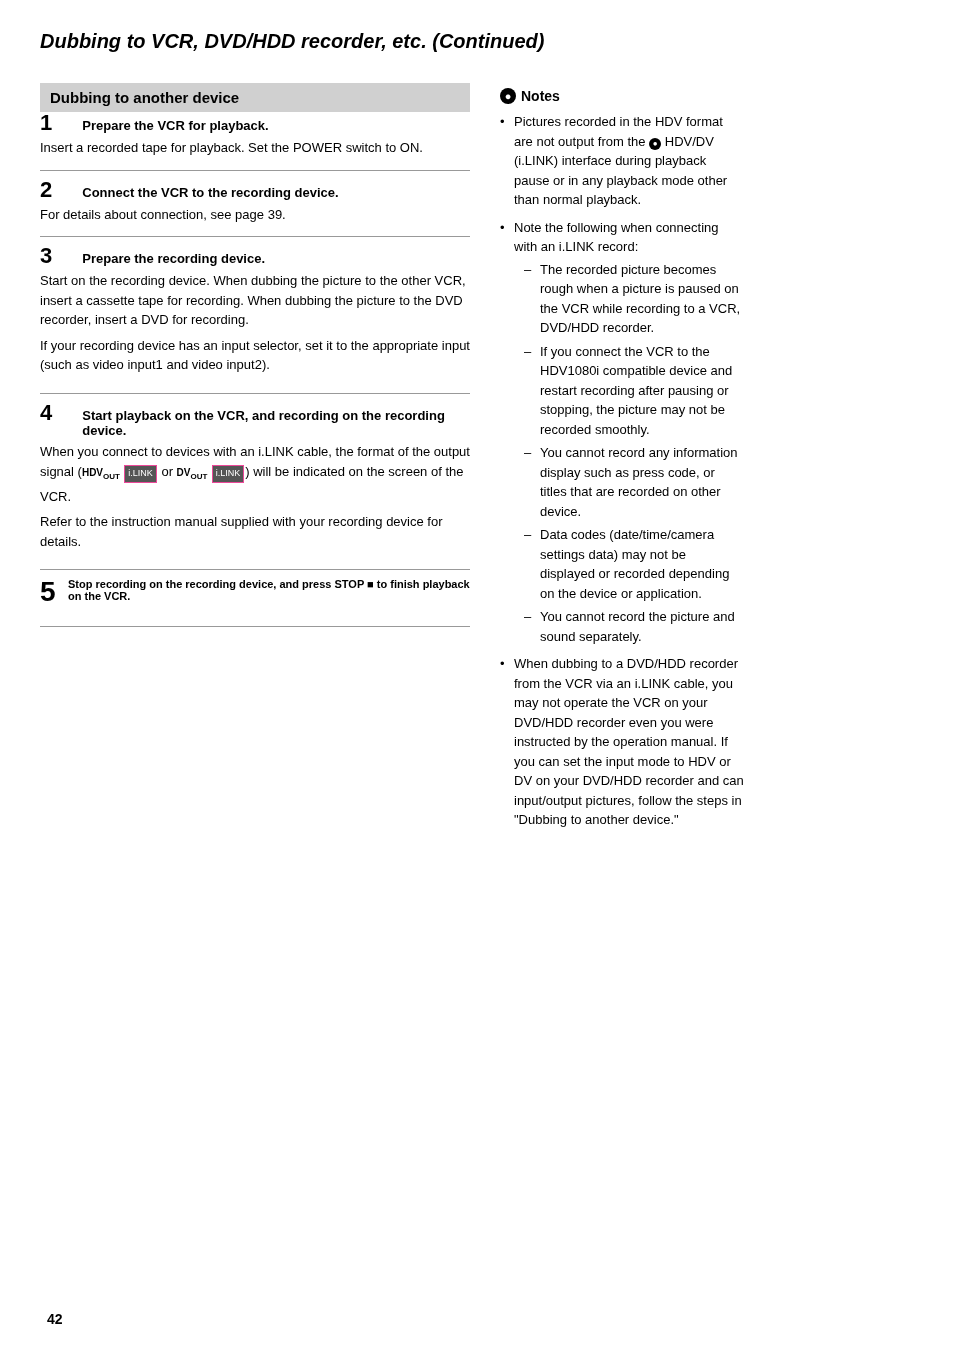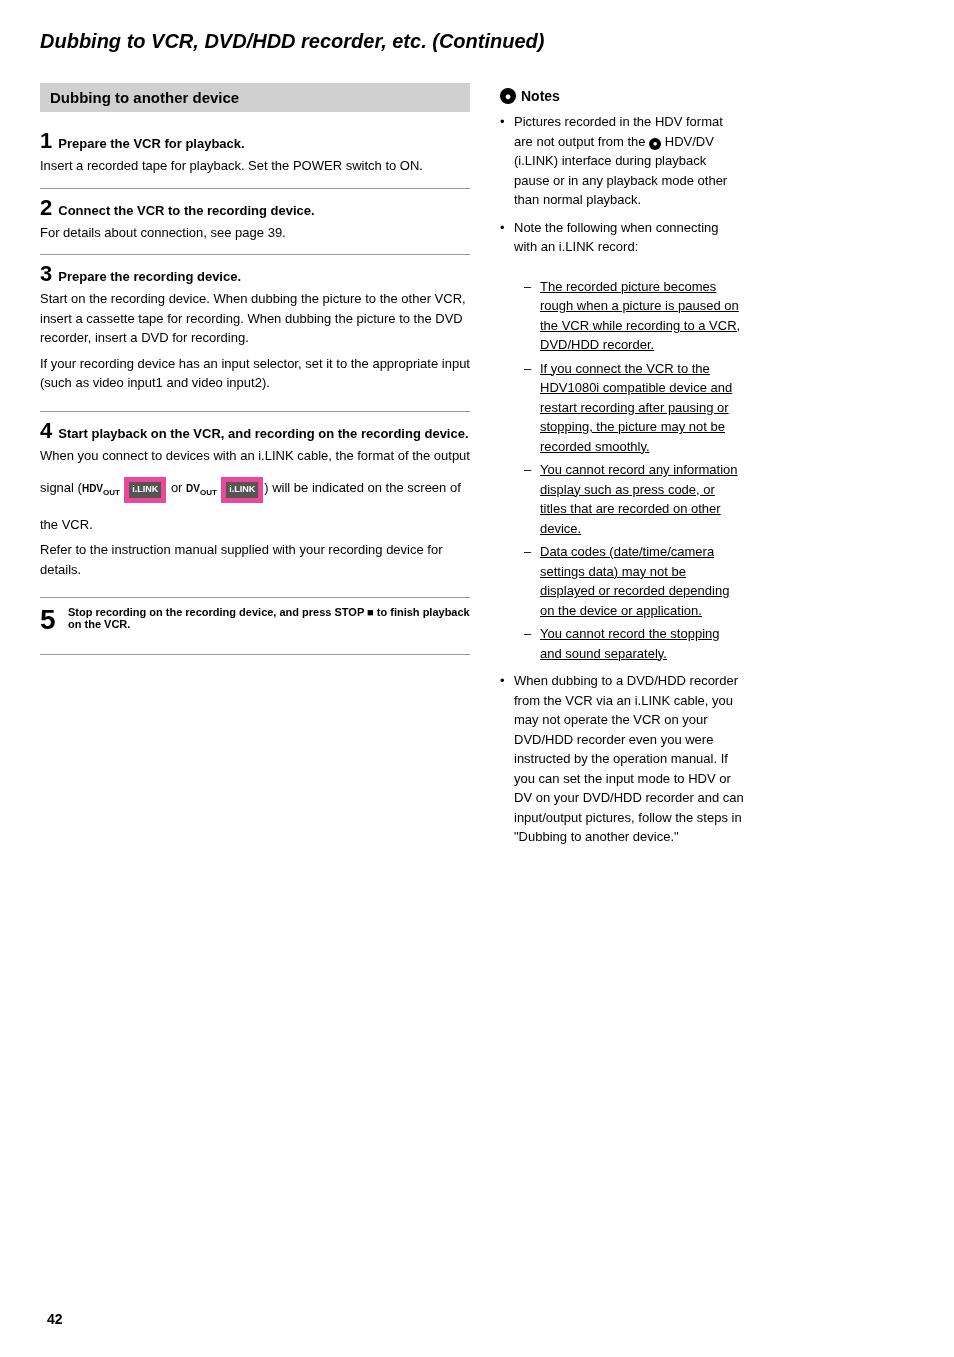--- a/index.html
+++ b/index.html
@@ -35,41 +35,41 @@
     }
     .right-column {
       flex: 1;
       padding-top: 5px;
     }
     .section-box {
       background: #d0d0d0;
       padding: 6px 10px;
       font-size: 15px;
       font-weight: bold;
-      margin-bottom: 18px;
     }
     .step {
       margin-bottom: 8px;
       padding-bottom: 12px;
       border-bottom: 1px solid #999;
     }
     .step-header {
       display: flex;
       align-items: baseline;
       gap: 6px;
       margin-bottom: 4px;
     }
     .step-number {
       font-size: 22px;
       font-weight: bold;
       line-height: 1;
     }
     .step-title {
       font-size: 13px;
       font-weight: bold;
+      margin-left: 24px;
     }
     .step-body {
       font-size: 13px;
       line-height: 1.5;
       margin-left: 0px;
       padding-left: 0px;
     }
     .step-body p {
       margin-bottom: 6px;
     }
@@ -108,22 +108,21 @@
       position: relative;
     }
     .notes-list > li::before {
       content: "•";
       position: absolute;
       left: 0;
     }
     .sub-list {
       list-style: none;
       padding-left: 10px;
-      margin-top: 20px;
-      text-decoration: underline;
+      margin-top: 3px;
     }
     .sub-list li {
       margin-bottom: 4px;
       padding-left: 16px;
       position: relative;
     }
     .sub-list li::before {
       content: "–";
       position: absolute;
       left: 0;
@@ -140,24 +139,24 @@
       font-weight: bold;
     }
     .step5 .step-number {
       font-size: 28px;
     }
     .inline-badge {
       display: inline-block;
       background: #555;
       color: #fff;
       font-size: 9px;
-      font-weight: bold;
+      font-weight: normal;
       padding: 1px 3px;
-      margin: 12px 1px;
-      border: 5px solid #ec4899;
+      margin: 4px 1px;
+      border: 1px solid #ec4899;
     }
     .signal-combo {
       display: inline-flex;
       align-items: baseline;
       gap: 0;
       font-size: 12px;
     }
   </style>
 </head>
 <body>
@@ -229,21 +228,21 @@
           <li>
             <span>Pictures recorded in the HDV format are not output from the <span style="display:inline-block;width:12px;height:12px;background:#000;border-radius:50%;font-size:8px;color:#fff;text-align:center;line-height:12px;">●</span> HDV/DV (i.LINK) interface during playback pause or in any playback mode other than normal playback.</span>
           </li>
           <li>
             <span>Note the following when connecting with an i.LINK record:</span>
             <ul class="sub-list">
               <li><span>The recorded picture becomes rough when a picture is paused on the VCR while recording to a VCR, DVD/HDD recorder.</span></li>
               <li><span>If you connect the VCR to the HDV1080i compatible device and restart recording after pausing or stopping, the picture may not be recorded smoothly.</span></li>
               <li><span>You cannot record any information display such as press code, or titles that are recorded on other device.</span></li>
               <li><span>Data codes (date/time/camera settings data) may not be displayed or recorded depending on the device or application.</span></li>
-              <li><span>You cannot record the stopping and sound separately.</span></li>
+              <li><span>You cannot record the picture and sound separately.</span></li>
             </ul>
           </li>
           <li>
             <span>When dubbing to a DVD/HDD recorder from the VCR via an i.LINK cable, you may not operate the VCR on your DVD/HDD recorder even you were instructed by the operation manual. If you can set the input mode to HDV or DV on your DVD/HDD recorder and can input/output pictures, follow the steps in "Dubbing to another device."</span>
           </li>
         </ul>
       </div>
     </div>
   </div>
 

